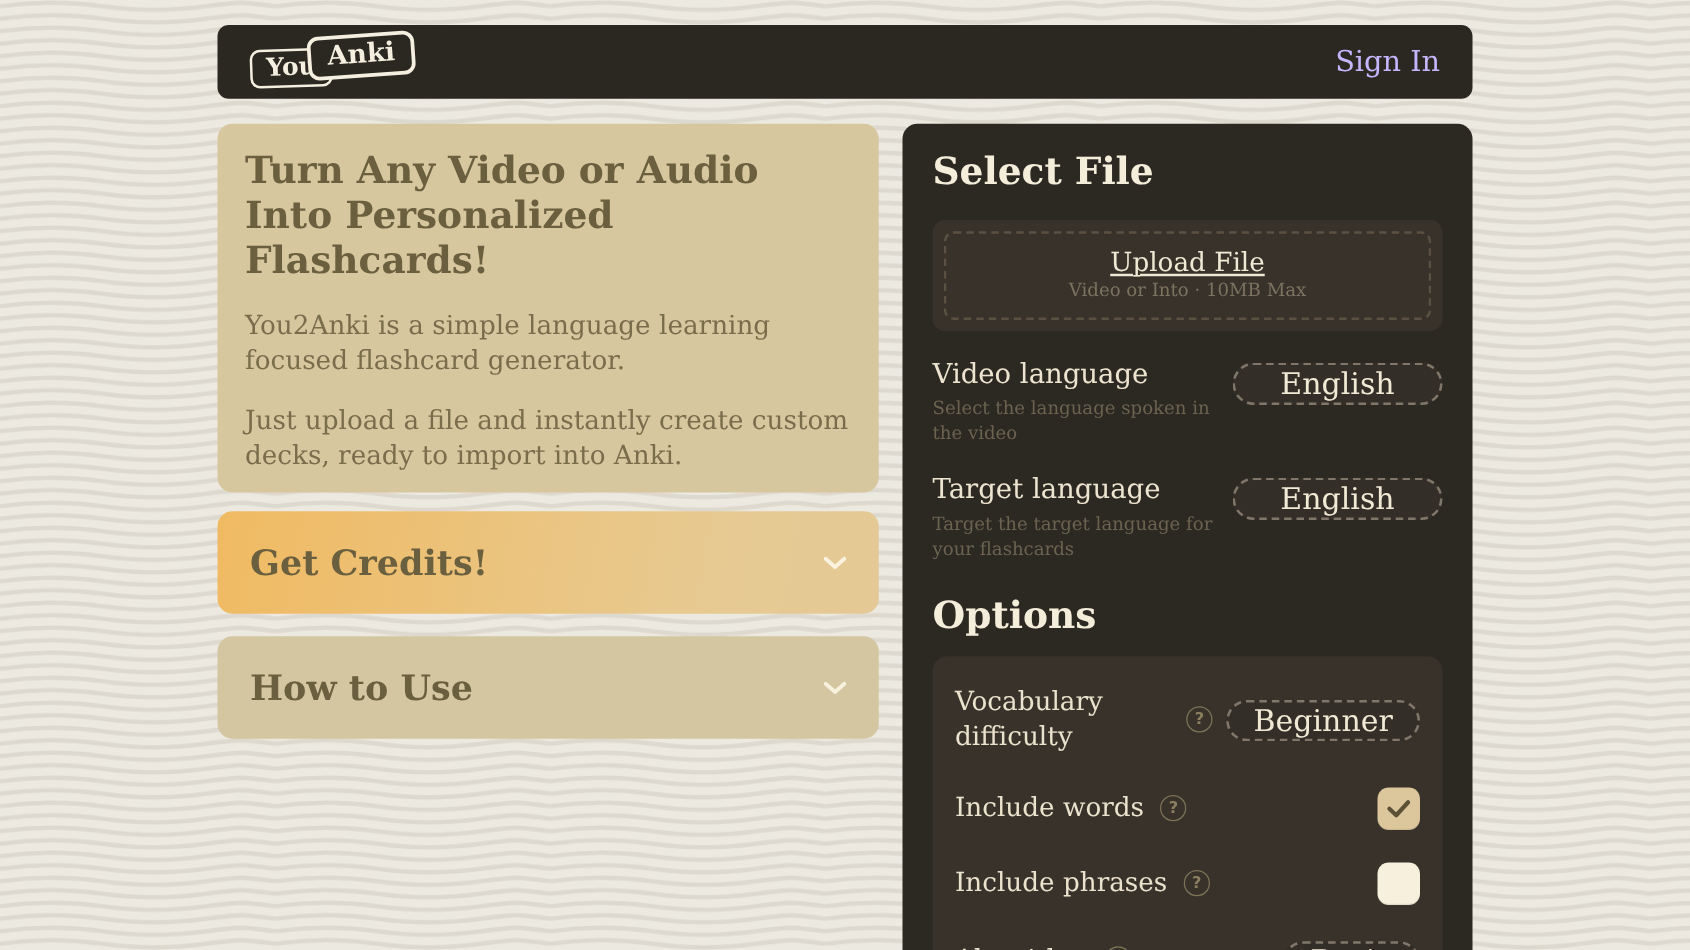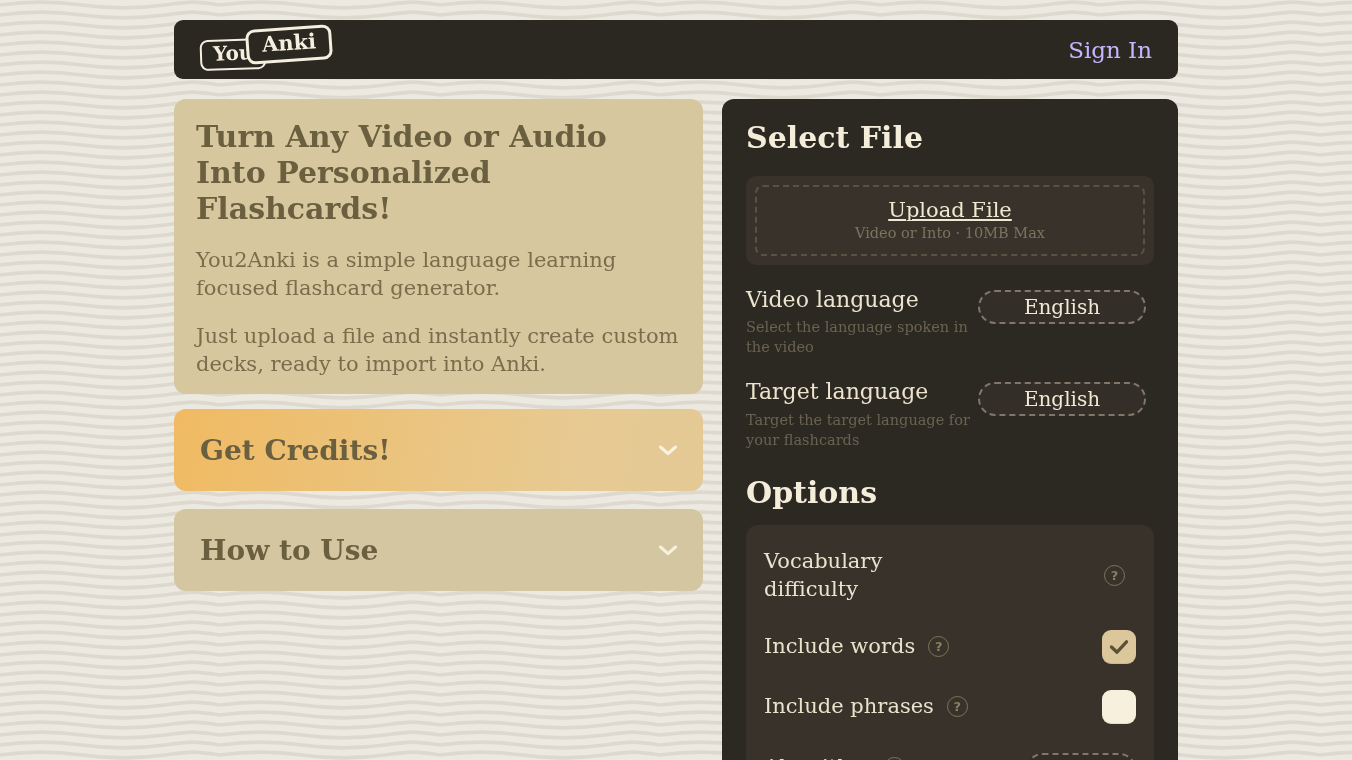--- a/index.html
+++ b/index.html
@@ -66,28 +66,28 @@
 
   .upload {
     margin-top: 20px; background: #39322a; border-radius: 10px; padding: 9px; cursor: pointer;
   }
   .upload-inner {
     border: 2px dashed #5b5143; border-radius: 8px; text-align: center; padding: 11px 0 13px;
   }
   .upload-label { font-size: 21px; text-decoration: underline; color: #efe8d3; }
   .upload-hint { font-size: 14.5px; color: #7c7260; margin-top: 3px; }
 
-  .field-row { display: flex; justify-content: flex-start; align-items: flex-start; margin-top: 22px; }
+  .field-row { display: flex; justify-content: space-between; align-items: flex-start; margin-top: 22px; }
   .field-text { max-width: 232px; }
   .field-label { font-size: 22px; color: #ece4cf; line-height: 1.2; }
   .field-desc { font-size: 14.5px; color: #6b6350; line-height: 1.4; margin-top: 4px; }
   .pill {
     background: #332e27; border: 2px dashed #80776a; border-radius: 17px;
     width: 168px; height: 34px; display: flex; align-items: center; justify-content: center;
-    font-size: 20px; color: #f0e9d4; flex: none; margin-top: 3px; cursor: pointer;
+    font-size: 24px; color: #f0e9d4; flex: none; margin-top: 3px; cursor: pointer;
   }
 
   .options-title { margin-top: 26px !important; }
   .options-card { margin-top: 14px; background: #39322a; border-radius: 12px; padding: 22px 18px 30px; }
   .opt-row { display: flex; align-items: center; }
   .opt-row + .opt-row { margin-top: 26px; }
   .opt-label { font-size: 21px; color: #eae2cc; line-height: 1.35; }
   .opt-label.wrap { max-width: 175px; flex: 1; }
   .qicon {
     width: 21px; height: 21px; border: 1.5px solid #7e7458; border-radius: 50%;
@@ -185,20 +185,21 @@
         <div class="pill">English</div>
       </div>
 
       <h2 class="options-title">Options</h2>
 
       <div class="options-card">
 
         <div class="opt-row">
           <div class="opt-label wrap">Vocabulary difficulty</div>
           <div class="qicon before-control">?</div>
+          <div class="pill vocab">Beginner</div>
         </div>
 
         <div class="opt-row">
           <div class="opt-label">Include words</div>
           <div class="qicon after-label">?</div>
           <div class="checkbox checked">
             <svg width="20" height="16" viewBox="0 0 20 16">
                 <path d="M2.5 8 L8 13.2 L17.5 2.8" stroke="#5c5036" stroke-width="3.3" fill="none" stroke-linecap="round" stroke-linejoin="round"></path>
               </svg>
           </div>

